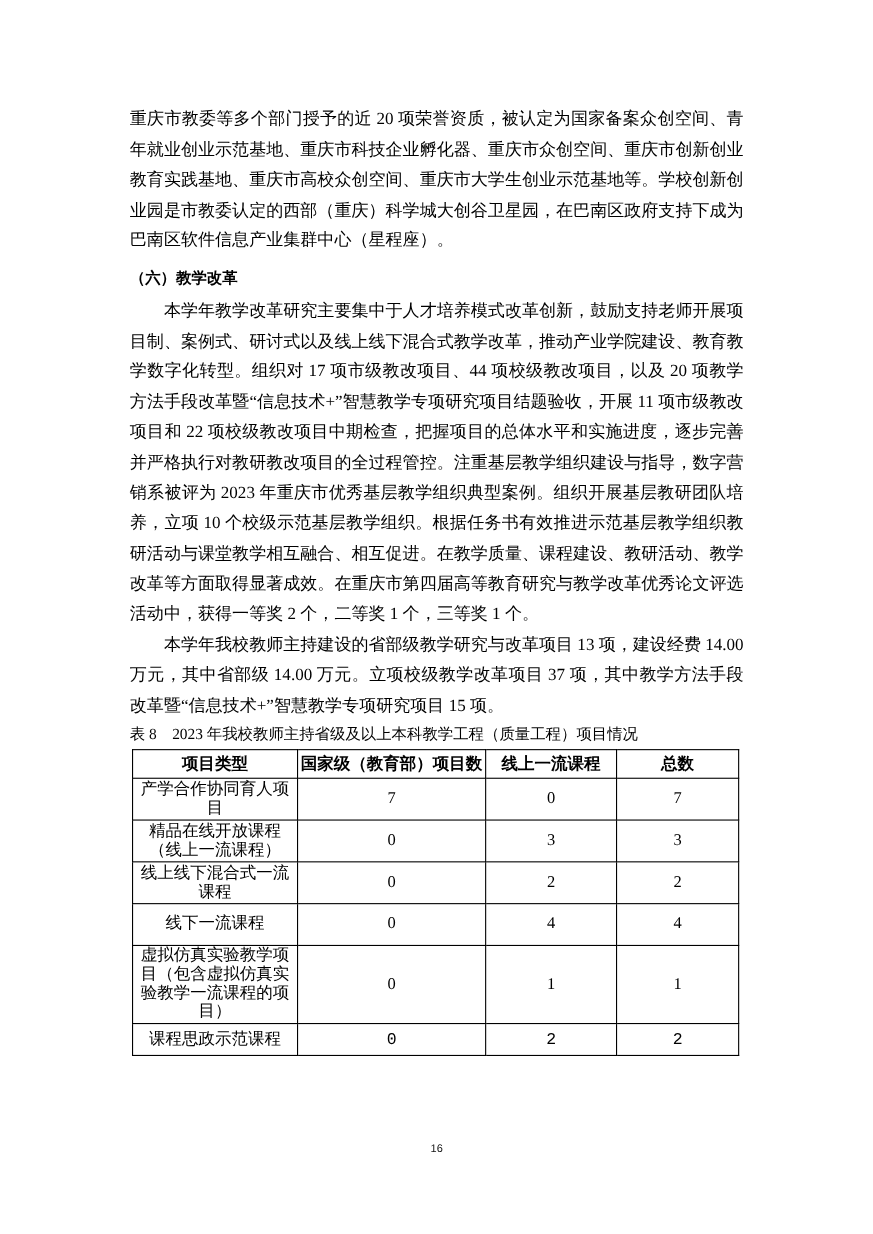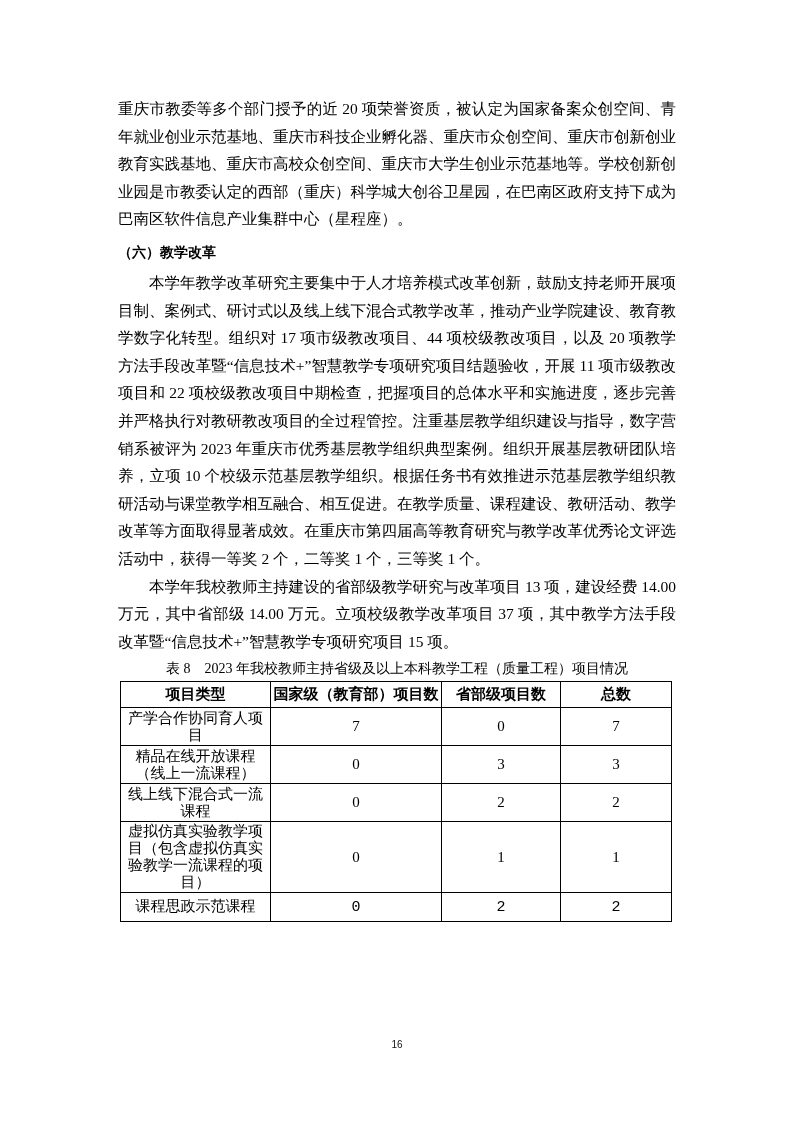--- a/index.html
+++ b/index.html
@@ -24,21 +24,20 @@
   h2.heading{
     font-family:"Liberation Sans","DejaVu Sans",sans-serif;
     font-size:14px;
     font-weight:bold;
     line-height:26px;
     margin:6px 0 4px 0;
   }
   .caption{
     font-size:14px;
     line-height:21px;
-    text-align:center;
     margin:3px 0 2px 0;
   }
   table.qtable{
     border-collapse:collapse;
     table-layout:fixed;
     width:551px;
     margin-left:2px;
   }
   .qtable th,.qtable td{
     border:1px solid #000;
@@ -91,21 +90,21 @@
     <colgroup>
       <col style="width:150px">
       <col style="width:171px">
       <col style="width:119px">
       <col style="width:111px">
     </colgroup>
     <thead>
       <tr>
         <th>项目类型</th>
         <th>国家级（教育部）项目数</th>
-        <th>省部级项目数</th>
+        <th>线上一流课程</th>
         <th>总数</th>
       </tr>
     </thead>
     <tbody>
       <tr>
         <td class="h38">产学合作协同育人项目</td>
         <td class="h38">7</td>
         <td class="h38">0</td>
         <td class="h38">7</td>
       </tr>
@@ -115,20 +114,26 @@
         <td class="h38">3</td>
         <td class="h38">3</td>
       </tr>
       <tr>
         <td class="h38">线上线下混合式一流课程</td>
         <td class="h38">0</td>
         <td class="h38">2</td>
         <td class="h38">2</td>
       </tr>
       <tr>
+        <td class="h38">线下一流课程</td>
+        <td class="h38">0</td>
+        <td class="h38">4</td>
+        <td class="h38">4</td>
+      </tr>
+      <tr>
         <td class="h68">虚拟仿真实验教学项目（包含虚拟仿真实验教学一流课程的项目）</td>
         <td class="h68">0</td>
         <td class="h68">1</td>
         <td class="h68">1</td>
       </tr>
       <tr>
         <td class="h29">课程思政示范课程</td>
         <td class="h29">0</td>
         <td class="h29">2</td>
         <td class="h29">2</td>

